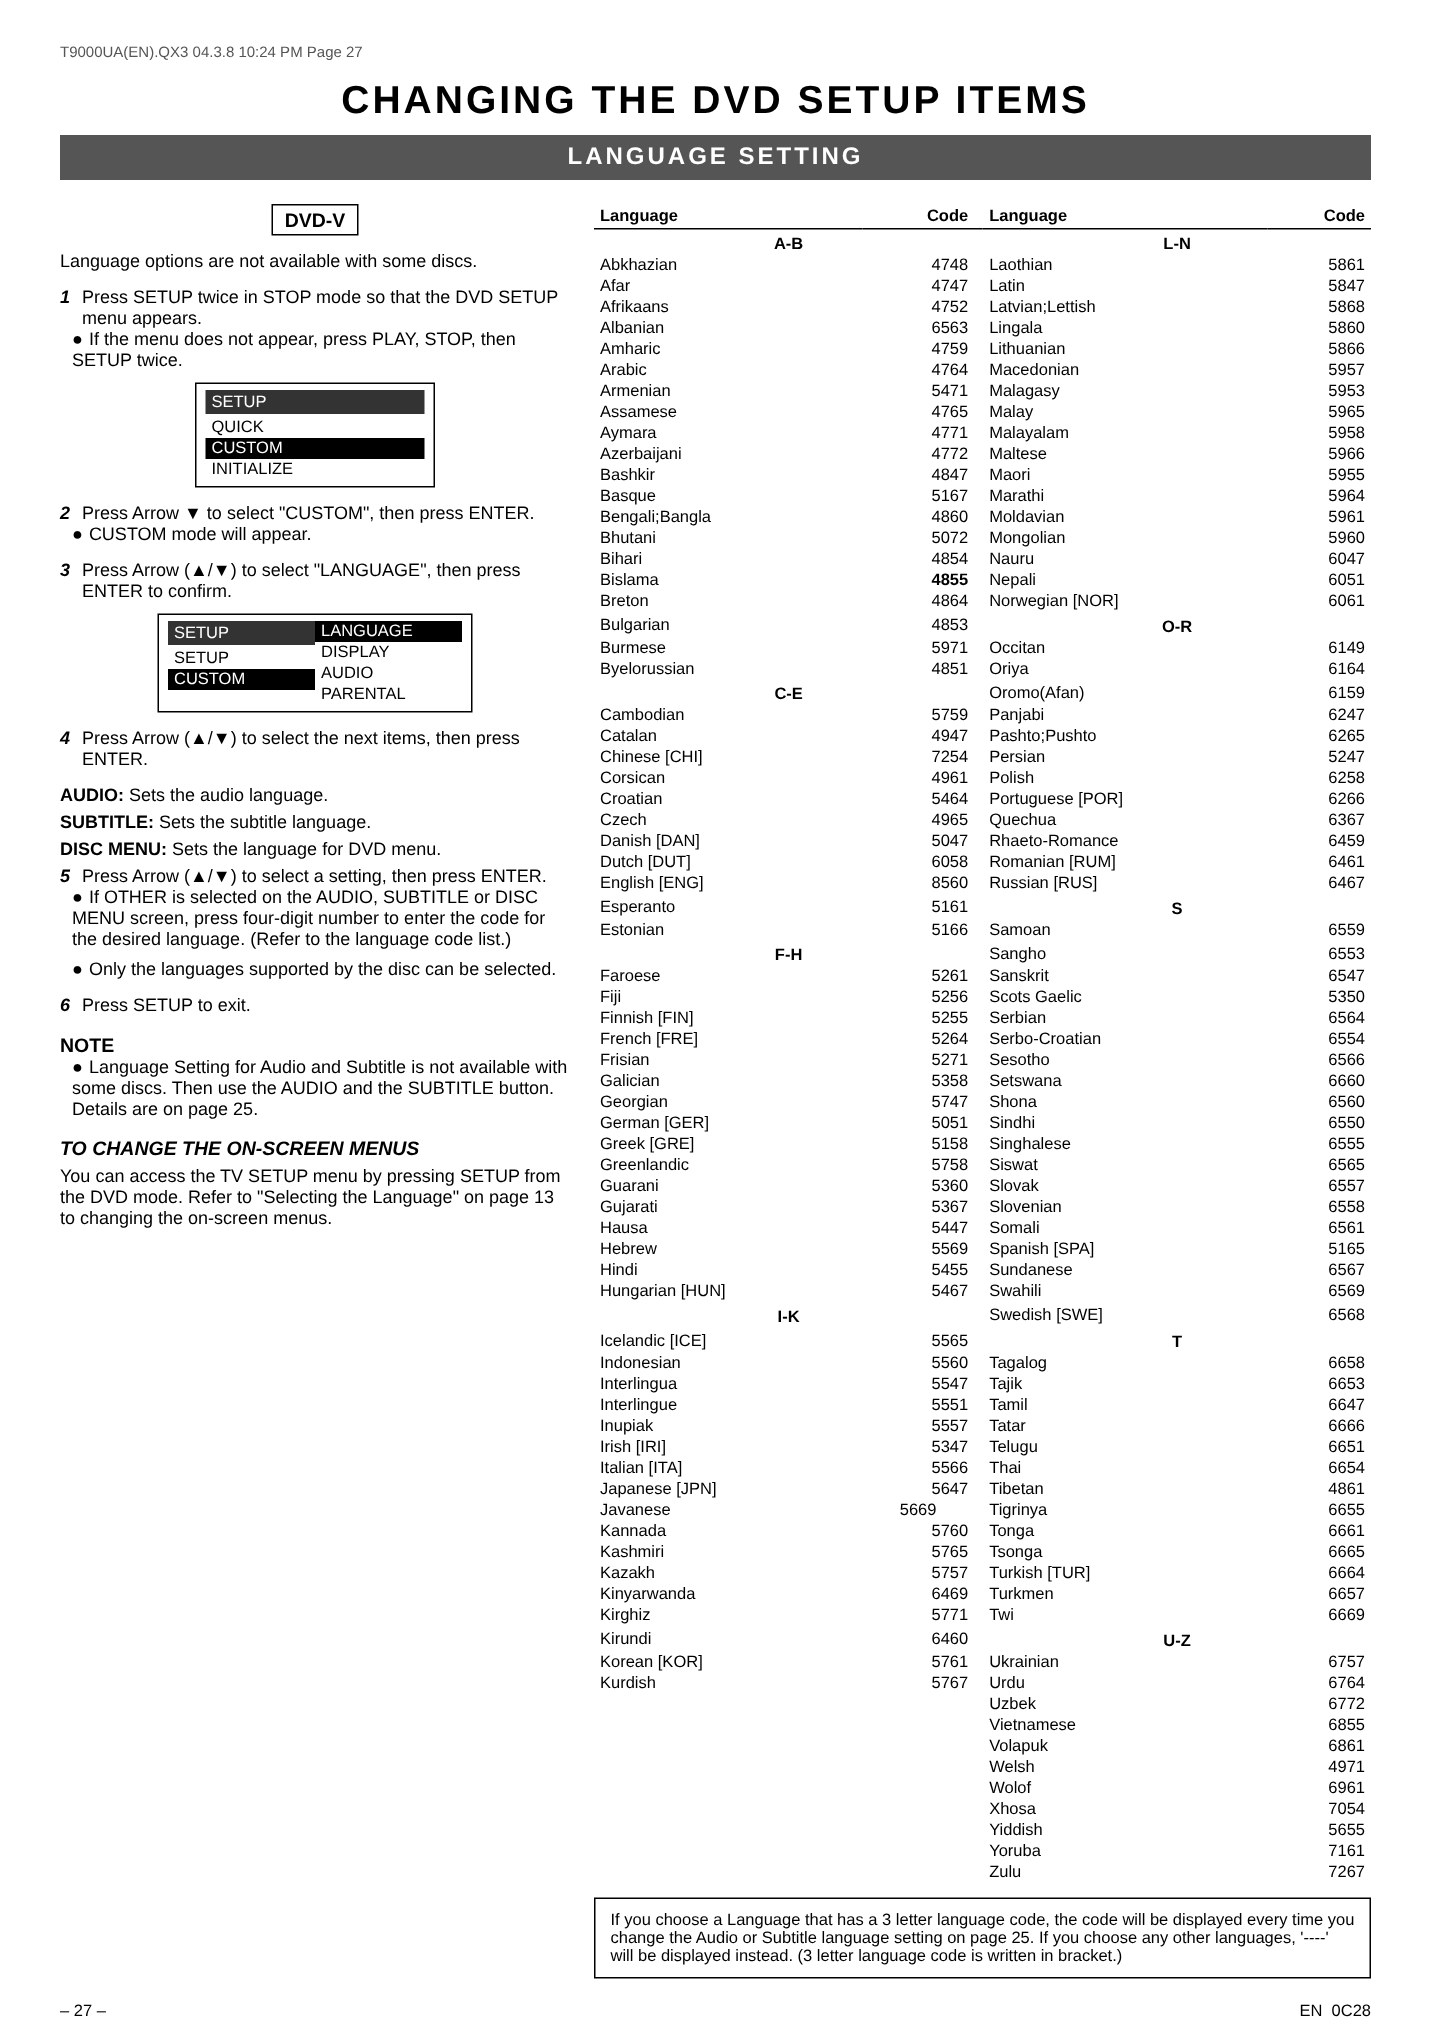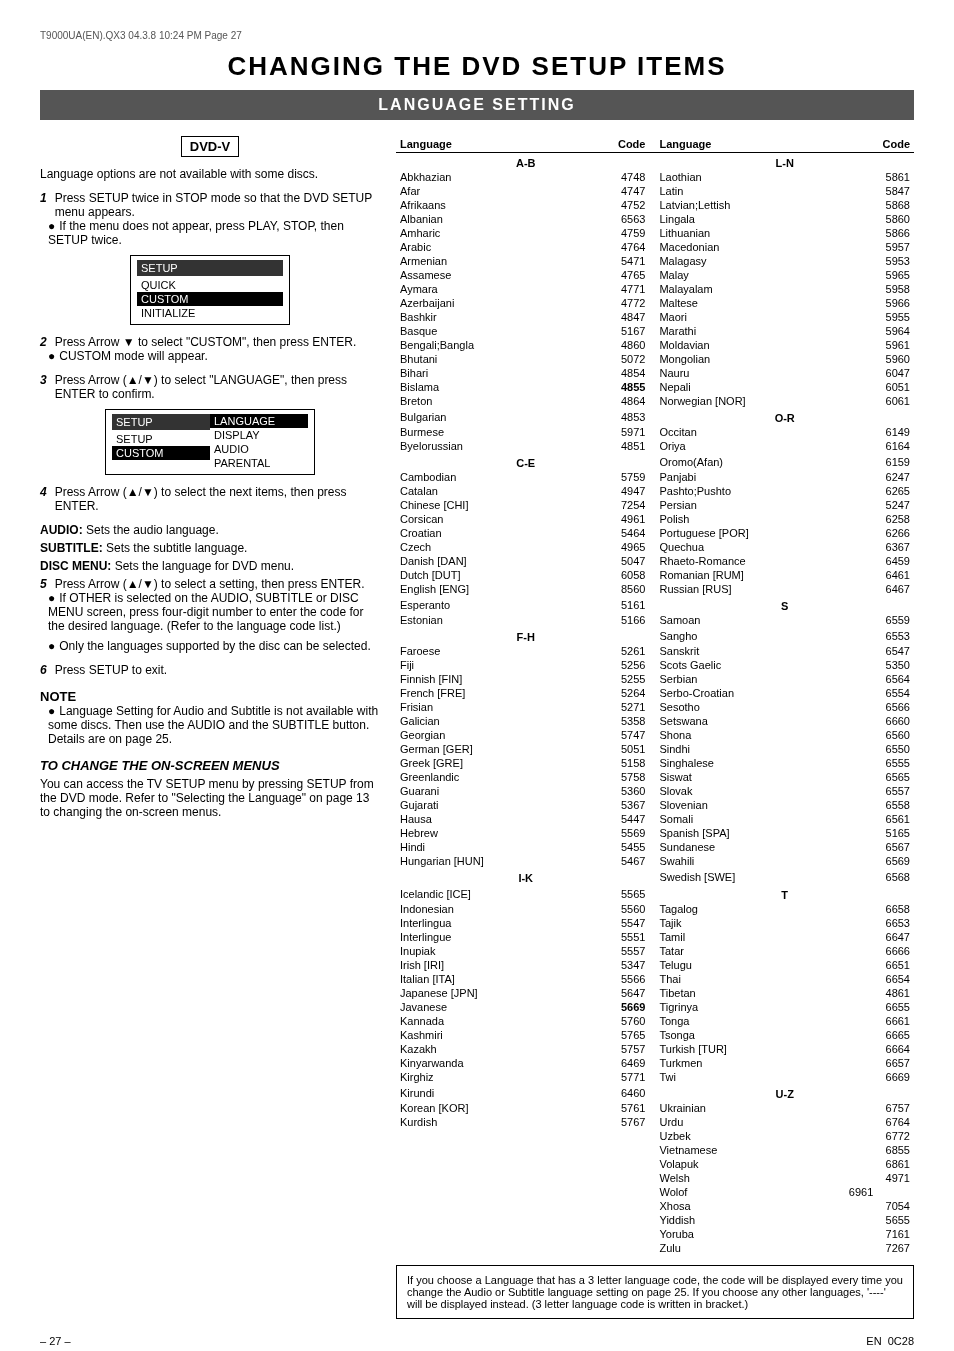--- a/index.html
+++ b/index.html
@@ -624,21 +624,21 @@
               <td style="text-align: right;">6654</td>
             </tr>
             <tr>
               <td>Japanese [JPN]</td>
               <td style="text-align: right; padding-right: 10px;">5647</td>
               <td>Tibetan</td>
               <td style="text-align: right;">4861</td>
             </tr>
             <tr>
               <td>Javanese</td>
-              <td style="text-align: right; padding-right: 10px; font-weight: bold;">5669</td>
+              <td style="text-align: center; padding-right: 10px;">5669</td>
               <td>Tigrinya</td>
               <td style="text-align: right;">6655</td>
             </tr>
             <tr>
               <td>Kannada</td>
               <td style="text-align: right; padding-right: 10px;">5760</td>
               <td>Tonga</td>
               <td style="text-align: right;">6661</td>
             </tr>
             <tr>
@@ -703,21 +703,21 @@
             <tr>
               <td></td>
               <td></td>
               <td>Welsh</td>
               <td style="text-align: right;">4971</td>
             </tr>
             <tr>
               <td></td>
               <td></td>
               <td>Wolof</td>
-              <td style="">6961</td>
+              <td style="text-align: right;">6961</td>
             </tr>
             <tr>
               <td></td>
               <td></td>
               <td>Xhosa</td>
               <td style="text-align: right;">7054</td>
             </tr>
             <tr>
               <td></td>
               <td></td>

